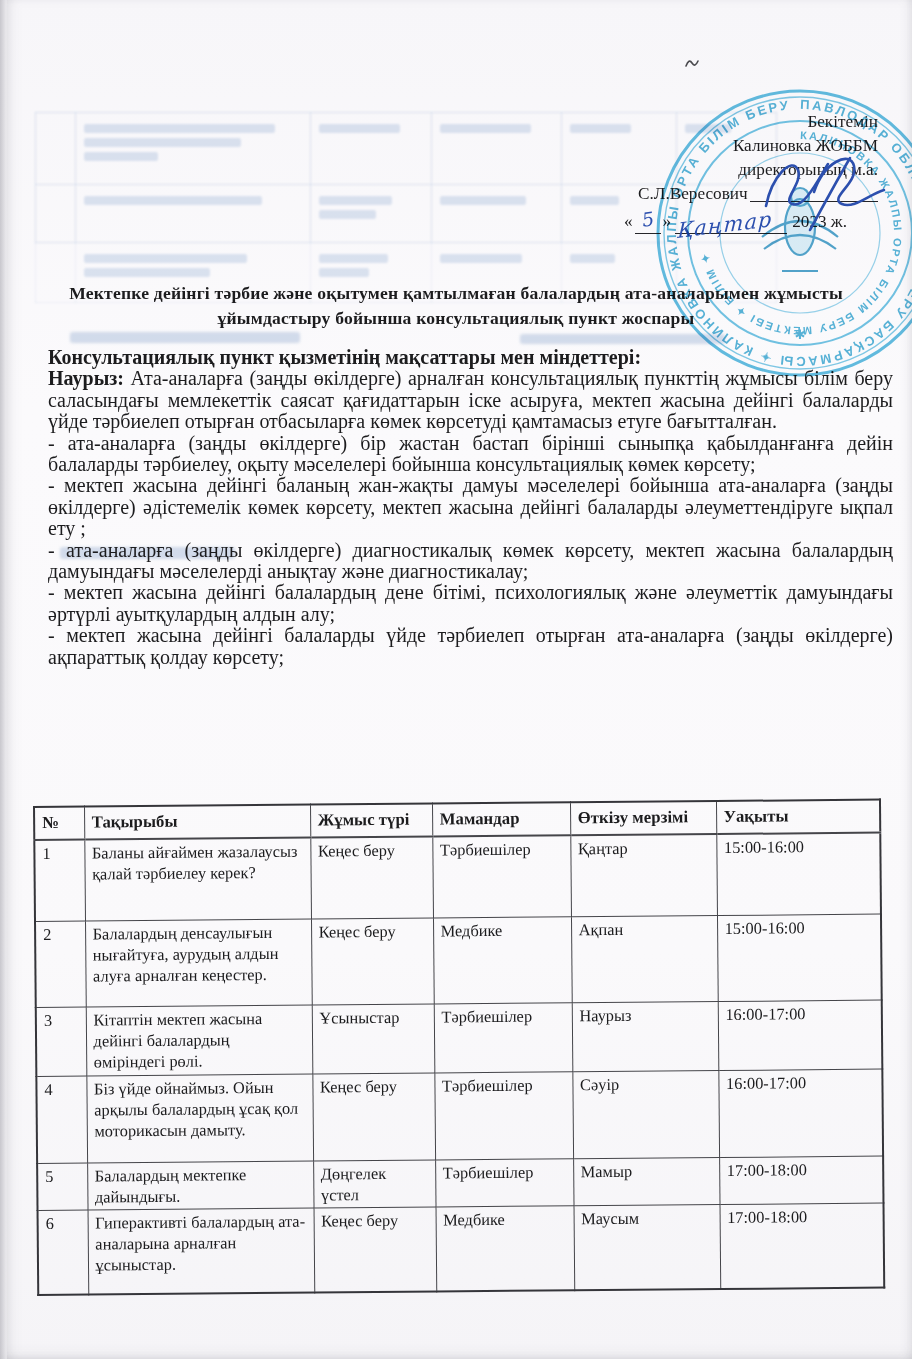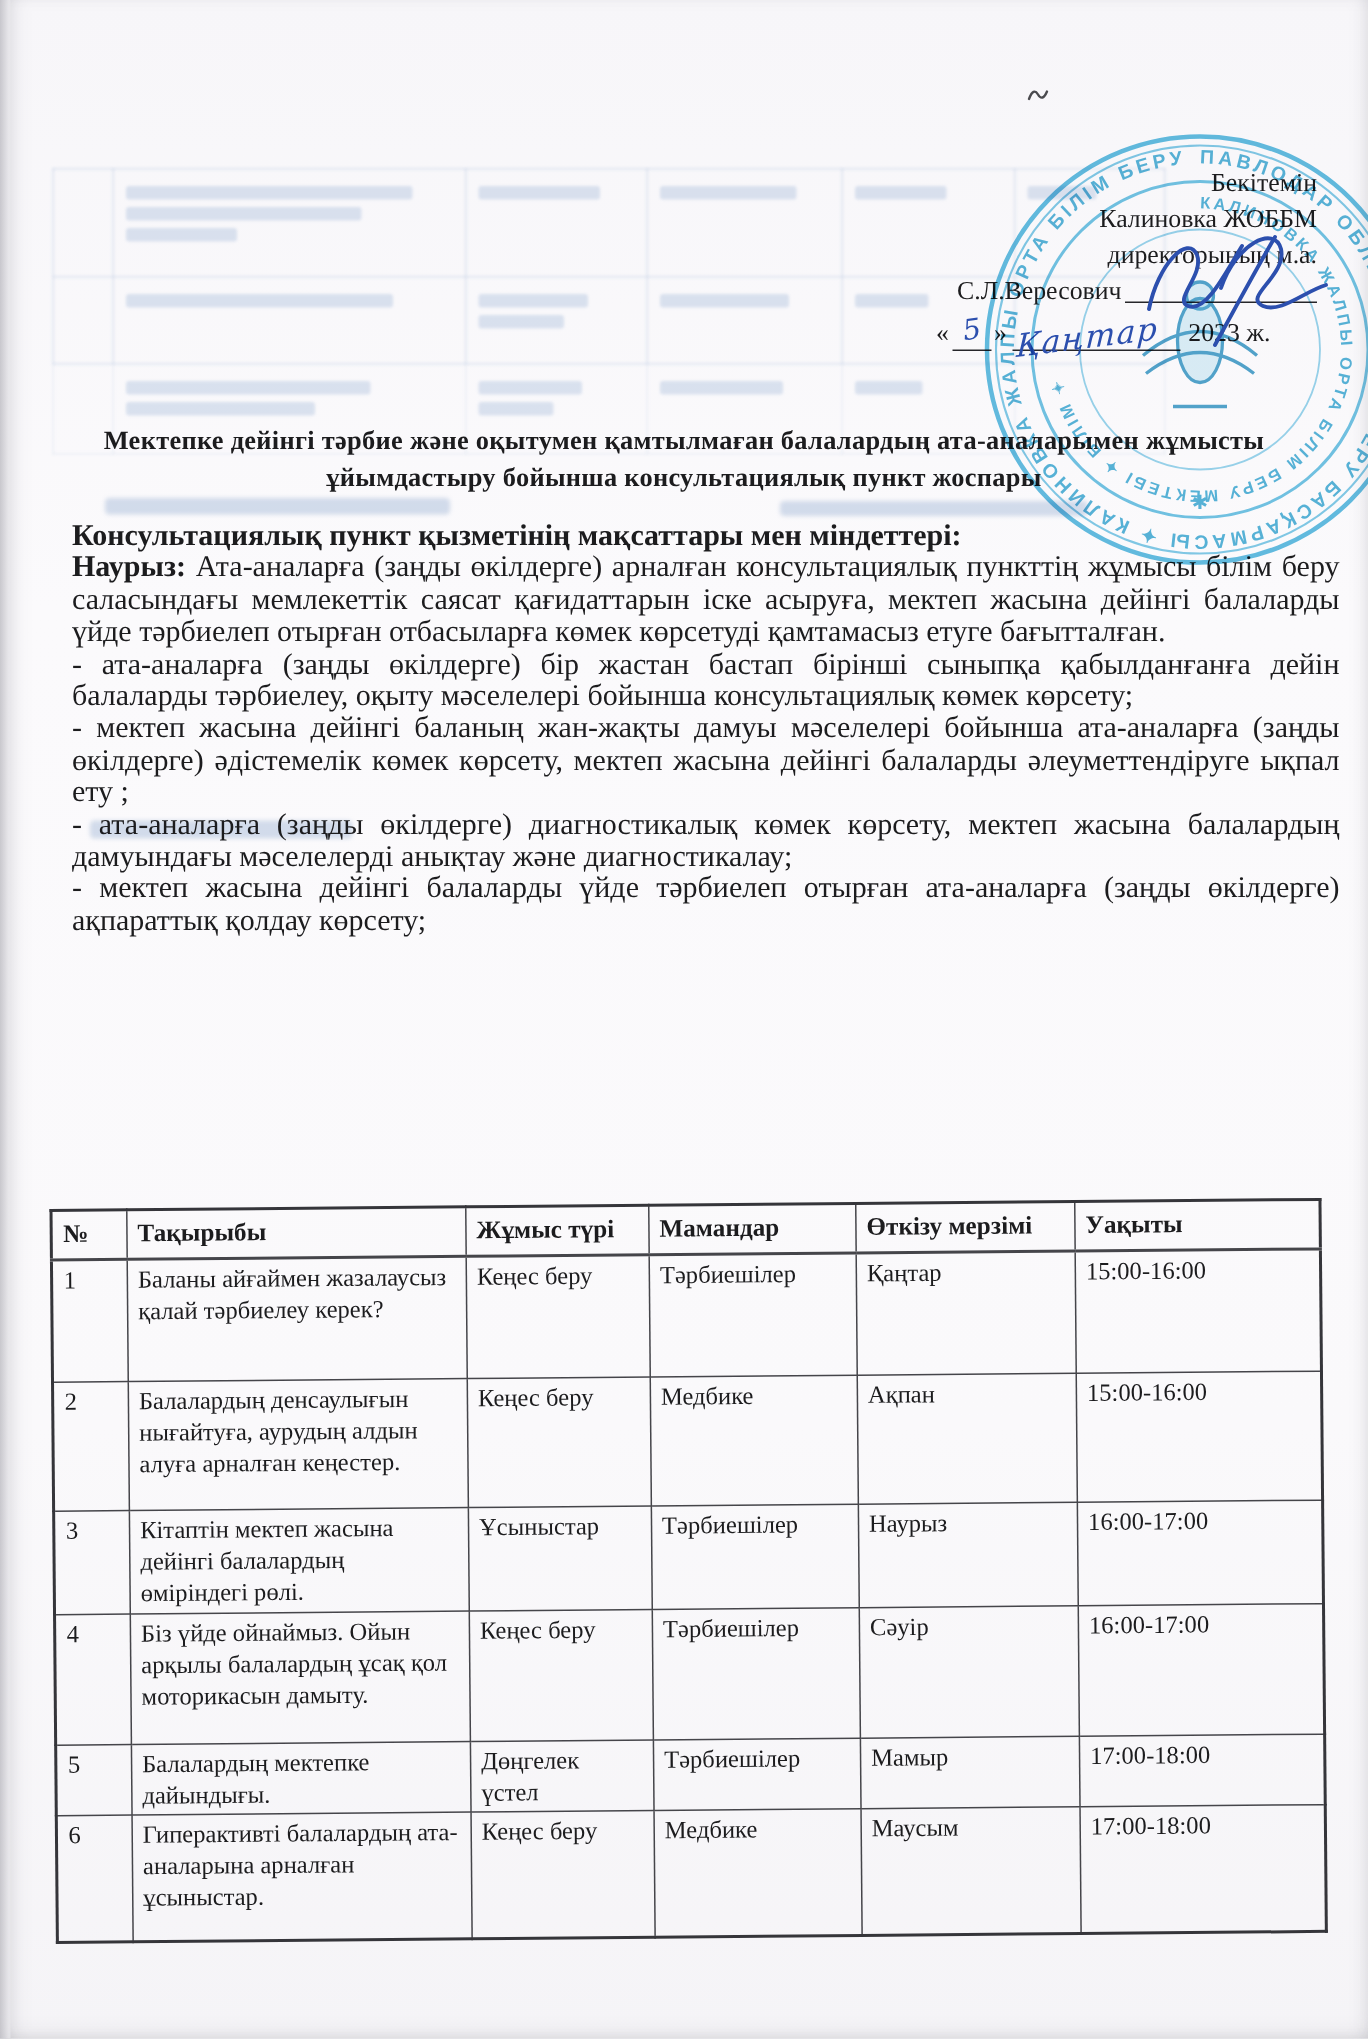--- a/index.html
+++ b/index.html
@@ -203,20 +203,21 @@
   </svg>
 
   <div class="title">Мектепке дейінгі тәрбие және оқытумен қамтылмаған балалардың ата-аналарымен жұмысты ұйымдастыру бойынша консультациялық пункт жоспары</div>
 
   <div class="bodytext">
     <p class="h">Консультациялық пункт қызметінің мақсаттары мен міндеттері:</p>
     <p><b>Наурыз:</b><span> Ата-аналарға (заңды өкілдерге) арналған консультациялық пункттің жұмысы білім беру саласындағы мемлекеттік саясат қағидаттарын іске асыруға, мектеп жасына дейінгі балаларды үйде тәрбиелеп отырған отбасыларға көмек көрсетуді қамтамасыз етуге бағытталған.</span></p>
     <p>- ата-аналарға (заңды өкілдерге) бір жастан бастап бірінші сыныпқа қабылданғанға дейін балаларды тәрбиелеу, оқыту мәселелері бойынша консультациялық көмек көрсету;</p>
     <p>- мектеп жасына дейінгі баланың жан-жақты дамуы мәселелері бойынша ата-аналарға (заңды өкілдерге) әдістемелік көмек көрсету, мектеп жасына дейінгі балаларды әлеуметтендіруге ықпал ету ;</p>
     <p>- ата-аналарға (заңды өкілдерге) диагностикалық көмек көрсету, мектеп жасына балалардың дамуындағы мәселелерді анықтау және диагностикалау;</p>
+    <p>- мектеп жасына дейінгі балалардың дене бітімі, психологиялық және әлеуметтік дамуындағы әртүрлі ауытқулардың алдын алу;</p>
     <p>- мектеп жасына дейінгі балаларды үйде тәрбиелеп отырған ата-аналарға (заңды өкілдерге) ақпараттық қолдау көрсету;</p>
   </div>
 
   <div class="plan-wrap">
     <table class="plan">
       <colgroup>
         <col style="width:50px">
           <col style="width:226px">
           <col style="width:122px">
         <col style="width:138px">

